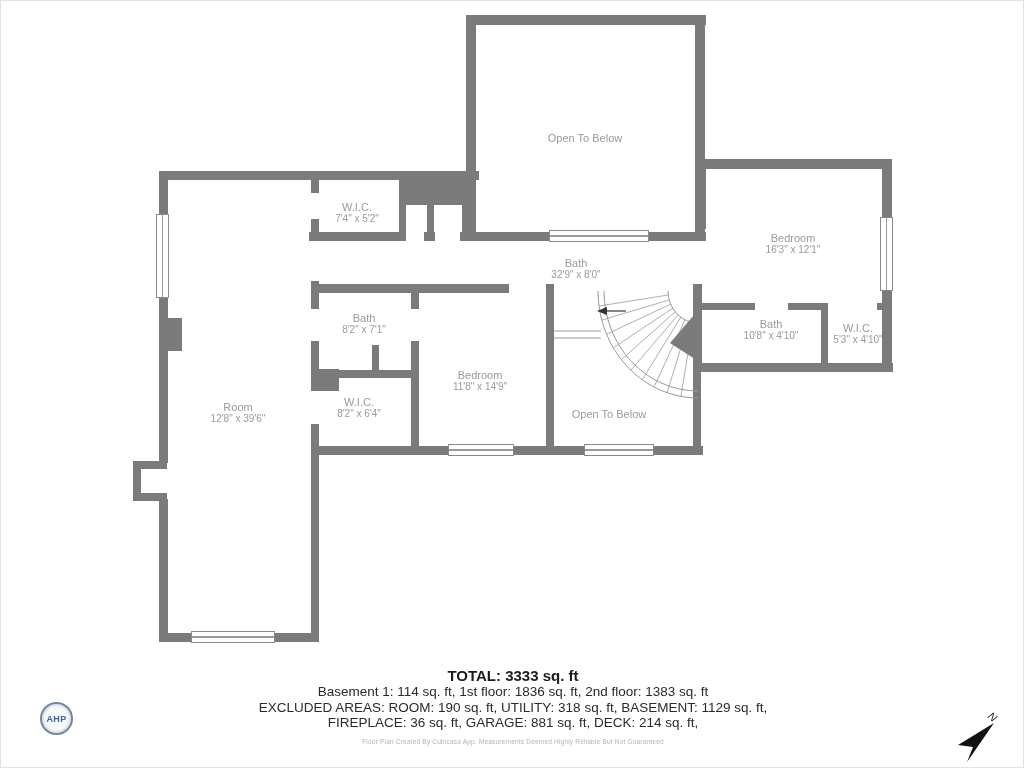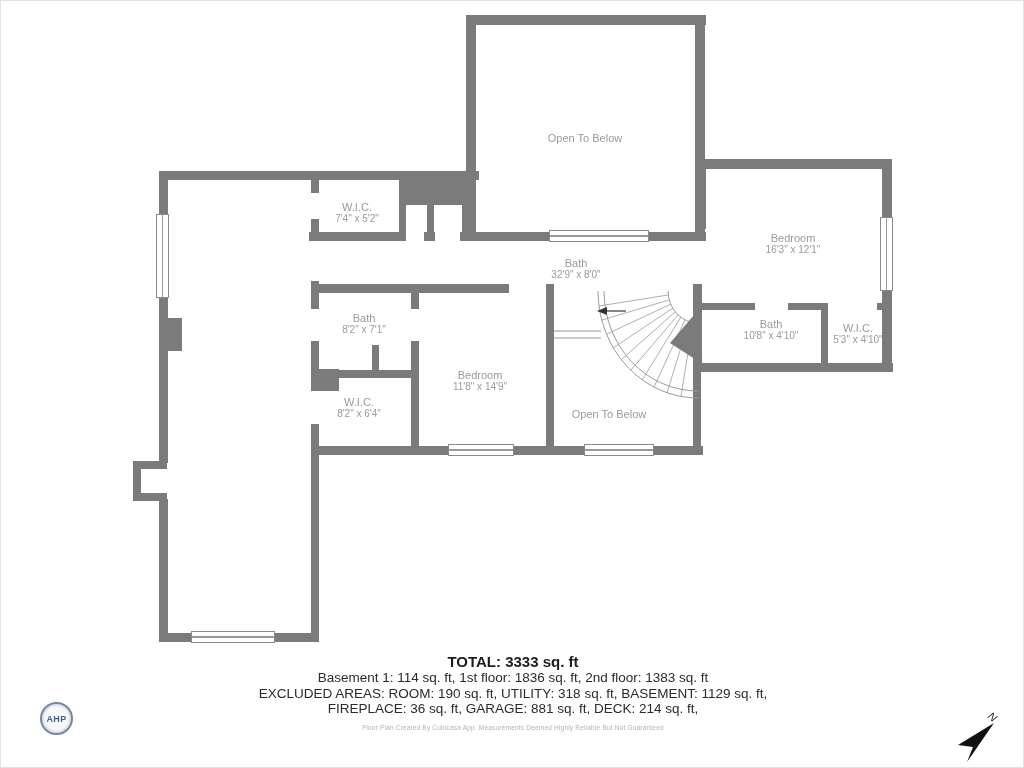--- a/index.html
+++ b/index.html
@@ -11,21 +11,21 @@
   .plan{position:absolute;left:0;top:0;width:1024px;height:660px;}
   .w{position:absolute;background:#7b7b7b;}
   .win{position:absolute;background:#fff;border:1px solid #8a8a8a;box-sizing:border-box;}
   .win.h{background:linear-gradient(to bottom,#fff 0 42%,#9a9a9a 42% 58%,#fff 58% 100%);}
   .win.v{background:linear-gradient(to right,#fff 0 42%,#9a9a9a 42% 58%,#fff 58% 100%);}
   .room-label{position:absolute;width:140px;text-align:center;color:#9a9a9a;pointer-events:none;}
   .room-label .rname{font-size:11px;line-height:12px;}
   .room-label .rdims{font-size:10px;line-height:12px;}
   .stairs{position:absolute;left:550px;top:278px;}
   .summary{position:absolute;left:0;top:652px;width:1024px;text-align:center;color:#2a2a2a;}
-  .summary .total{font-size:15px;font-weight:bold;line-height:17px;color:#1c1c1c;}
+  .summary .total{font-size:15px;font-weight:bold;line-height:17px;color:#1c1c1c;margin-top:14px;}
   .summary .sline{font-size:13.5px;line-height:15.5px;}
   .summary .disclaimer{font-size:6.5px;line-height:8px;color:#b3b3b3;margin-top:7px;letter-spacing:.2px;}
   .logo{
     position:absolute;left:39px;top:701px;width:33px;height:33px;border-radius:50%;
     border:2px solid #74869f;box-shadow:inset 0 0 0 2px #dde4ec;background:#f6f8fa;
     display:flex;align-items:center;justify-content:center;box-sizing:border-box;
   }
   .logo span{font-size:9px;font-weight:bold;color:#44618e;letter-spacing:.3px;}
   .compass{position:absolute;left:948px;top:698px;}
 </style>
@@ -132,20 +132,24 @@
       <div class="rdims">8'2" x 7'1"</div>
     </div>
     <div class="room-label" style="left:409px;top:368px">
       <div class="rname">Bedroom</div>
       <div class="rdims">11'8" x 14'9"</div>
     </div>
     <div class="room-label" style="left:288px;top:395px">
       <div class="rname">W.I.C.</div>
       <div class="rdims">8'2" x 6'4"</div>
     </div>
+    <div class="room-label" style="left:167px;top:400px">
+      <div class="rname">Room</div>
+      <div class="rdims">12'8" x 39'6"</div>
+    </div>
     <div class="room-label" style="left:538px;top:407px">
       <div class="rname">Open To Below</div>
     </div>
     <div class="room-label" style="left:700px;top:317px">
       <div class="rname">Bath</div>
       <div class="rdims">10'8" x 4'10"</div>
     </div>
     <div class="room-label" style="left:787px;top:321px">
       <div class="rname">W.I.C.</div>
       <div class="rdims">5'3" x 4'10"</div>

